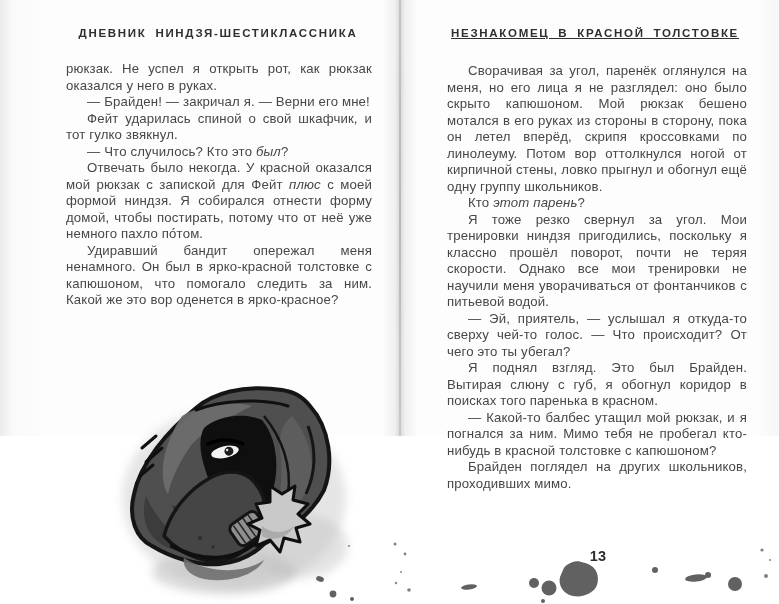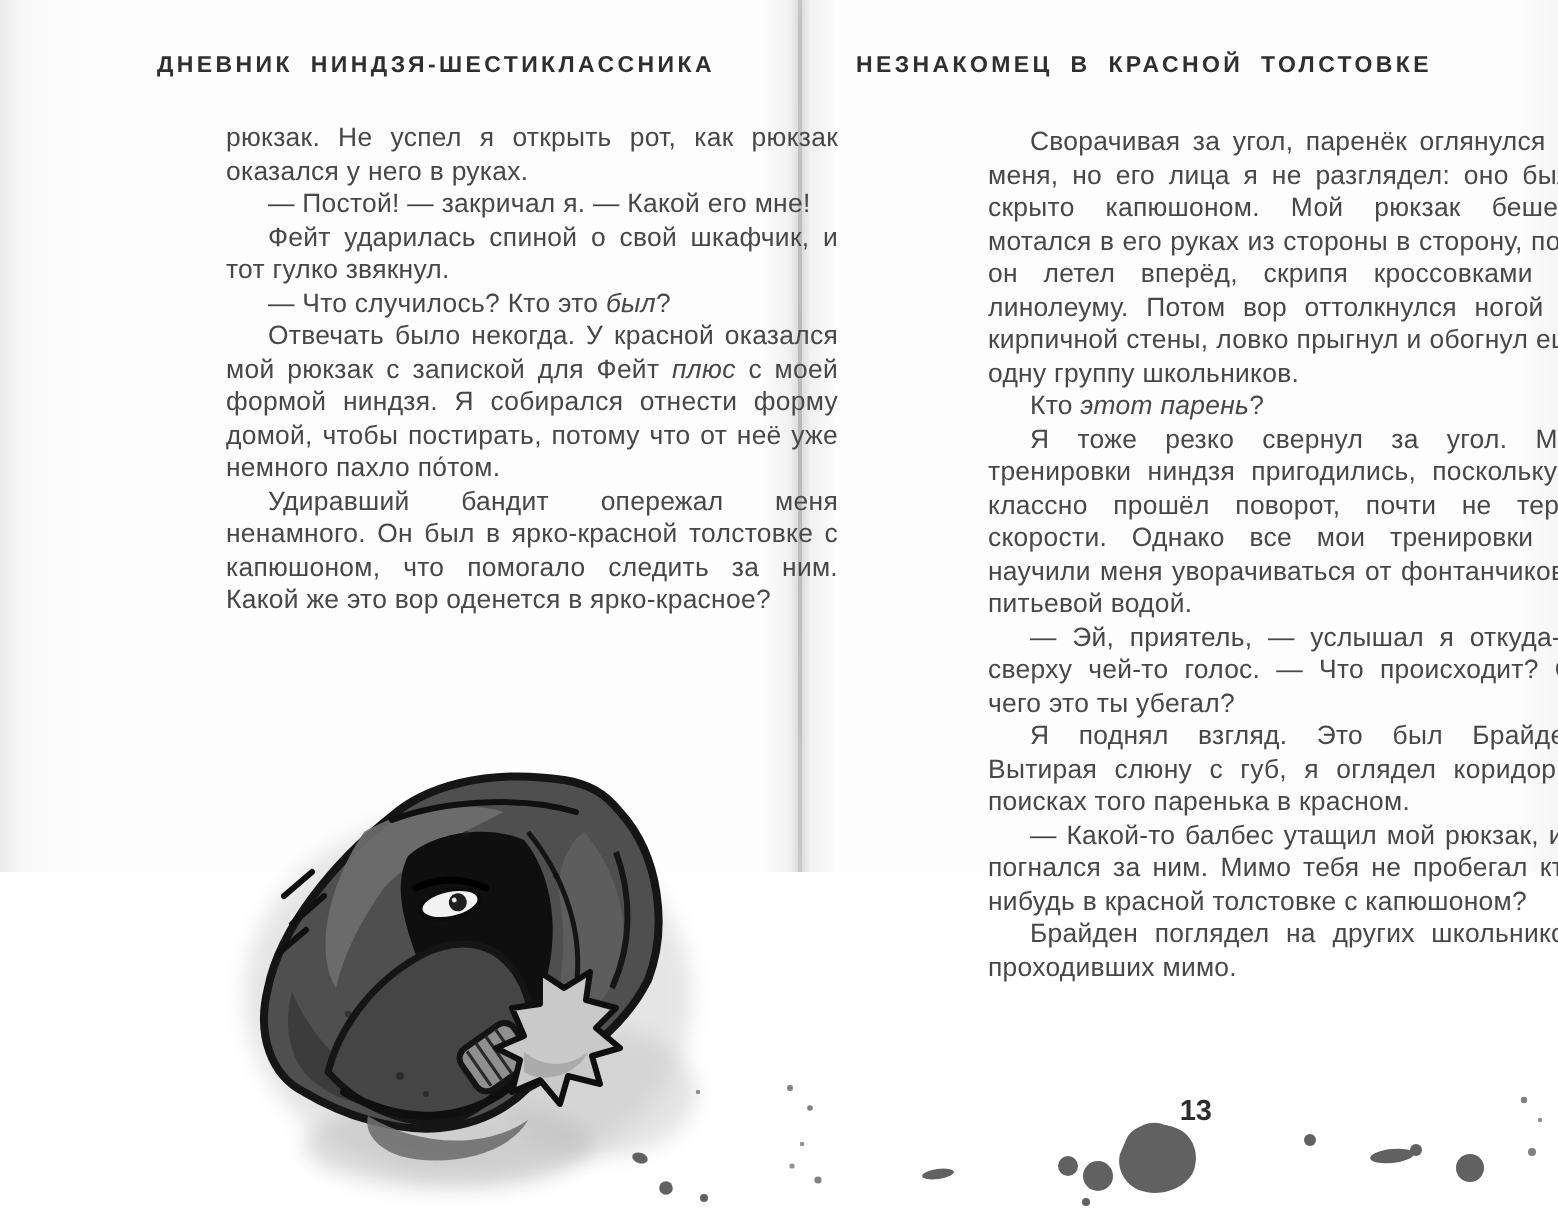--- a/index.html
+++ b/index.html
@@ -26,28 +26,27 @@
   .running-header {
     position: absolute; top: 27px;
     text-align: center;
     font-weight: bold;
     font-size: 11.5px;
     letter-spacing: 1.7px;
     word-spacing: 4px;
     color: #2f2f2f;
   }
   .header-left  { left: 64px;  width: 308px; }
-  .header-right { left: 420px; width: 304px; }
+  .header-right { left: 443px; width: 304px; text-decoration: underline; }
   .text-col {
     position: absolute;
     color: #474747;
     font-size: 13.2px;
     line-height: 16.5px;
     letter-spacing: 0.15px;
-    margin-left: 47px;
   }
   .col-left  { left: 66px;  top: 61px; width: 306px; }
   .col-right { left: 447px; top: 63px; width: 300px; }
   .text-col p {
     margin: 0;
     text-align: justify;
   }
   .text-col p.indent { text-indent: 21px; }
   .text-col em { font-style: italic; }
   .illustration {
@@ -75,21 +74,21 @@
 </head>
 <body>
 
 <div class="spread">
 
   <div class="gutter-line"></div>
 
   <div class="running-header header-left">ДНЕВНИК НИНДЗЯ-ШЕСТИКЛАССНИКА</div>
   <div class="text-col col-left">
       <p><span>рюкзак. Не успел я открыть рот, как рюкзак оказался у него в руках.</span></p>
-      <p class="indent"><span>— Постой! — закричал я. — Какой его мне!</span></p>
+      <p class="indent"><span>— Брайден! — закричал я. — Верни его мне!</span></p>
       <p class="indent"><span>Фейт ударилась спиной о свой шкафчик, и тот гулко звякнул.</span></p>
       <p class="indent"><span>— Что случилось? Кто это </span><em>был</em><span>?</span></p>
       <p class="indent"><span>Отвечать было некогда. У красной оказался мой рюкзак с запиской для Фейт </span><em>плюс</em><span> с моей формой ниндзя. Я собирался отнести форму домой, чтобы постирать, потому что от неё уже немного пахло по́том.</span></p>
       <p class="indent"><span>Удиравший бандит опережал меня ненамного. Он был в ярко-красной толстовке с капюшоном, что помогало следить за ним. Какой же это вор оденется в ярко-красное?</span></p>
     </div>
 
   <svg class="illustration" viewBox="0 0 280 218" xmlns="http://www.w3.org/2000/svg">
     <defs>
       <filter id="soften" x="-40%" y="-40%" width="180%" height="180%">
         <feGaussianBlur stdDeviation="5"></feGaussianBlur>
@@ -145,21 +144,21 @@
     <circle cx="62" cy="121" r="1.6" fill="#1a1a1a" opacity="0.5"></circle>
     <circle cx="166" cy="52" r="1.4" fill="#0d0d0d" opacity="0.6"></circle>
   </svg>
 
   <div class="running-header header-right">НЕЗНАКОМЕЦ В КРАСНОЙ ТОЛСТОВКЕ</div>
   <div class="text-col col-right">
       <p class="indent"><span>Сворачивая за угол, паренёк оглянулся на меня, но его лица я не разглядел: оно было скрыто капюшоном. Мой рюкзак бешено мотался в его руках из стороны в сторону, пока он летел вперёд, скрипя кроссовками по линолеуму. Потом вор оттолкнулся ногой от кирпичной стены, ловко прыгнул и обогнул ещё одну группу школьников.</span></p>
       <p class="indent"><span>Кто </span><em>этот парень</em><span>?</span></p>
       <p class="indent"><span>Я тоже резко свернул за угол. Мои тренировки ниндзя пригодились, поскольку я классно прошёл поворот, почти не теряя скорости. Однако все мои тренировки не научили меня уворачиваться от фонтанчиков с питьевой водой.</span></p>
       <p class="indent"><span>— Эй, приятель, — услышал я откуда-то сверху чей-то голос. — Что происходит? От чего это ты убегал?</span></p>
-      <p class="indent"><span>Я поднял взгляд. Это был Брайден. Вытирая слюну с губ, я оглядел коридор в поисках того паренька в красном.</span></p>
+      <p class="indent"><span>Я поднял взгляд. Это был Брайден. Вытирая слюну с губ, я обогнул коридор в поисках того паренька в красном.</span></p>
       <p class="indent"><span>— Какой-то балбес утащил мой рюкзак, и я погнался за ним. Мимо тебя не пробегал кто-нибудь в красной толстовке с капюшоном?</span></p>
       <p class="indent"><span>Брайден поглядел на других школьников, проходивших мимо.</span></p>
     </div>
 
   <svg class="splatter-overlay" viewBox="0 0 779 604" xmlns="http://www.w3.org/2000/svg">
     <g fill="#616161">
 
       <path d="M563,570 C566,562 578,560 588,564 C596,567 600,576 597,585
                C594,593 583,598 573,596 C563,594 558,585 560,577 Z"></path>
       <path d="M567,566 C571,561 579,560 583,563 L580,568 Z"></path>

